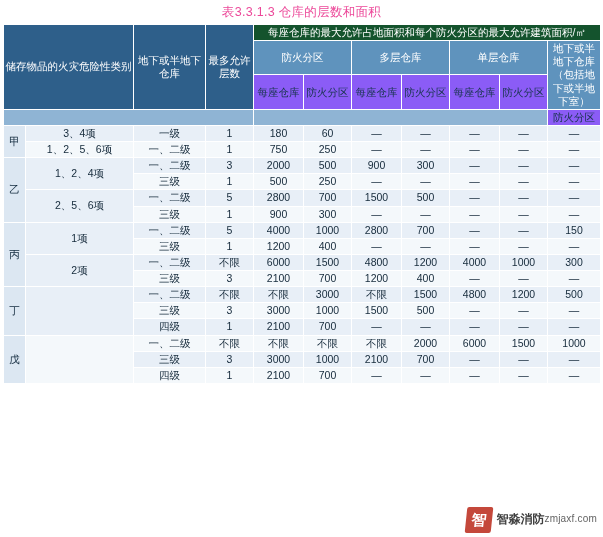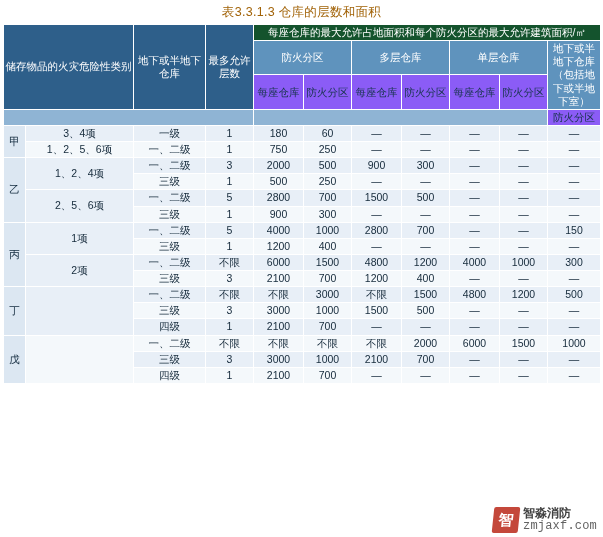--- a/index.html
+++ b/index.html
@@ -17,21 +17,21 @@
   }
   .page {
     width: 603px;
     height: 537px;
     position: relative;
     box-sizing: border-box;
   }
   .caption {
     text-align: center;
     font-size: 12.5px;
-    color: #a16207;
+    color: #ec4899;
     padding: 4px 0 3px 0;
     letter-spacing: 0.3px;
   }
   table.main {
     border-collapse: collapse;
     width: 597px;
     margin: 0 3px;
     table-layout: fixed;
   }
   table.main td, table.main th {
@@ -107,33 +107,32 @@
     font-size: 15px;
     font-weight: bold;
     display: flex;
     align-items: center;
     justify-content: center;
     border-radius: 2px;
     transform: skewX(-6deg);
   }
   .wm-text {
     display: flex;
-    flex-direction: column;
+    flex-direction: row;
     line-height: 1.1;
   }
   .wm-name {
     font-size: 12px;
     font-weight: bold;
     color: #2f2f2f;
   }
   .wm-url {
-    font-size: 12px;
+    font-size: 10px;
     color: #555;
     letter-spacing: 0.2px;
-    font-family: Liberation Mono, monospace;
   }
 </style>
 </head>
 <body>
 
 <div class="page">
 
   <div class="caption">表3.3.1.3 仓库的层数和面积</div>
 
   <table class="main">

